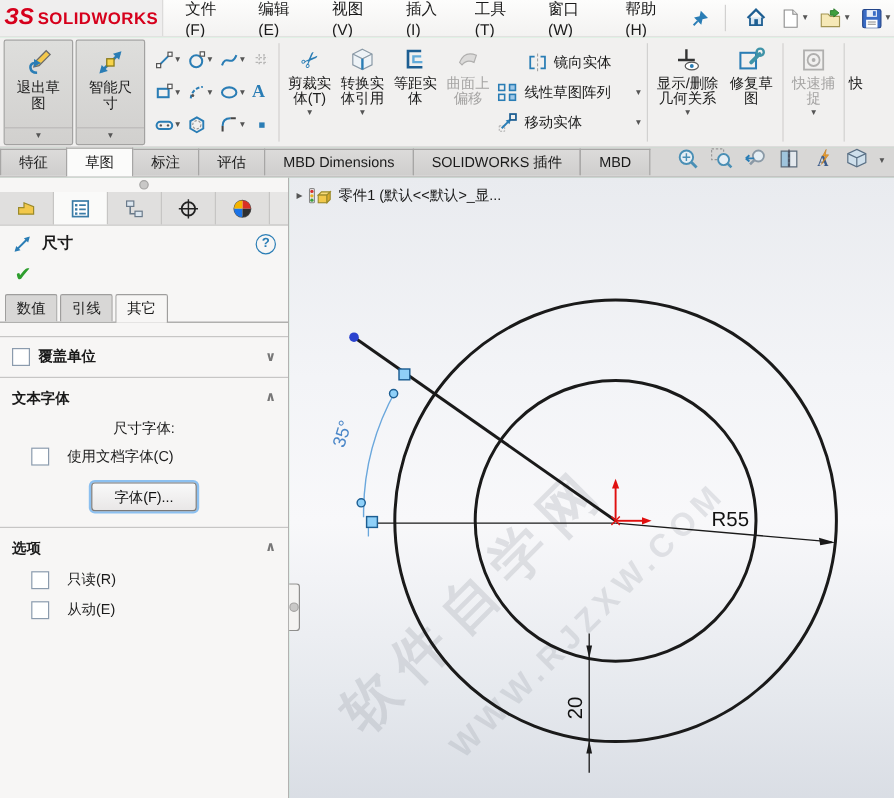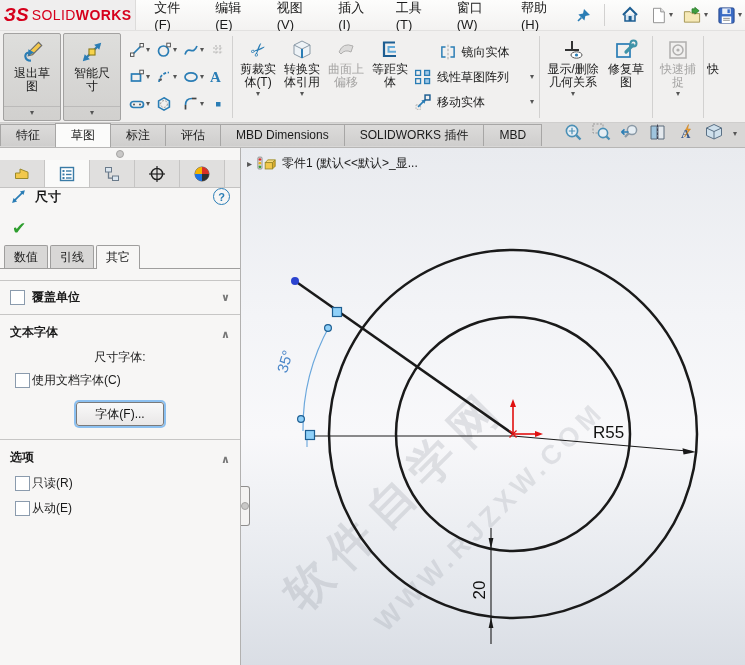--- a/index.html
+++ b/index.html
@@ -5,21 +5,21 @@
   html,body{margin:0;padding:0;}
   #app{position:relative;width:745px;height:665px;overflow:hidden;background:#86efac;
        font-family:"Liberation Sans","DejaVu Sans",sans-serif;font-size:12px;color:#1a1a1a;
        -webkit-font-smoothing:antialiased;}
   
   .menubar{height:30px;display:flex;align-items:center;background:linear-gradient(#fdfdfc,#f3f2f1);
            border-bottom:1px solid #e2e1e0;}
   .logo{width:156px;height:30px;display:flex;align-items:center;justify-content:center;
         background:#efeeee;border-right:1px solid #dcdbda;white-space:nowrap;}
   .logo-3s{font-style:italic;font-weight:bold;font-size:19px;color:#d6001c;margin-right:3px;}
-  .logo-solid{font-weight:normal;font-size:14px;color:#d6001c;letter-spacing:.4px;text-align:right;}
+  .logo-solid{font-weight:bold;font-size:14px;color:#d6001c;letter-spacing:.4px;text-align:right;}
   .logo-works{font-weight:bold;font-size:14px;color:#d6001c;letter-spacing:.4px;}
   .menus{display:flex;gap:27px;margin-left:18px;font-size:13px;}
   .menu-item{cursor:default;}
   .pin{margin-left:20px;display:flex;align-items:center;}
   .qsep{width:1px;height:22px;background:#d2d1d0;margin:0 12px;}
   .qicons{display:flex;align-items:center;gap:3px;}
   .qbtn{display:flex;align-items:center;gap:2px;padding:2px 3px;}
   .caret{font-size:8px;color:#555;line-height:1;}
   
   .ribbon{height:88px;display:flex;align-items:stretch;background:#f1f0ef;
@@ -53,36 +53,36 @@
   .headsup{margin-left:auto;display:flex;align-items:center;gap:9px;padding:0 8px 3px 0;}
   
   .main{display:flex;height:522px;position:relative;}
   .panel{width:240px;background:#f7f6f5;border-right:1px solid #b2b1b0;display:flex;flex-direction:column;}
   .grip{height:12px;display:flex;align-items:center;justify-content:center;}
   .grip .dot,.splitter .dot{width:6px;height:6px;border-radius:50%;background:#c9c8c7;border:1px solid #a5a4a3;}
   .pm-tabs{height:27px;display:flex;background:#e7e6e5;border-bottom:1px solid #c4c3c2;}
   .pm-tab{width:44px;display:flex;align-items:center;justify-content:center;background:#e0dfde;
           border-right:1px solid #c6c5c4;}
   .pm-tab.active{background:#fafaf9;}
-  .pm-header{height:30px;display:flex;align-items:flex-start;gap:8px;padding:0 10px;font-size:13px;font-weight:bold;}
+  .pm-header{height:30px;display:flex;align-items:center;gap:8px;padding:0 10px;font-size:13px;font-weight:bold;}
   .help{margin-left:auto;width:15px;height:15px;border:1px solid #2a7db5;border-radius:50%;color:#2a7db5;
         font-size:11px;font-weight:bold;display:flex;align-items:center;justify-content:center;}
   .pm-ok{height:25px;padding-left:12px;font-size:17px;font-weight:bold;color:#2e9e2e;line-height:22px;}
   .pm-subtabs{display:flex;padding-left:4px;height:23px;border-bottom:1px solid #9f9e9d;margin-top:2px;}
   .pm-subtab{padding:0 9px;height:22px;line-height:22px;background:#d8d7d6;border:1px solid #9f9e9d;
              border-bottom:none;margin-right:2px;border-radius:2px 2px 0 0;}
   .pm-subtab.active{background:#f7f6f5;height:23px;position:relative;z-index:2;}
   .spacer10{height:11px;}
   .row-collapse{display:flex;align-items:center;gap:7px;padding:8px 10px;border-top:1px solid #c7c6c5;
                 border-bottom:1px solid #c7c6c5;font-weight:bold;}
   .chev{margin-left:auto;color:#777;font-size:11px;}
   .cb{width:13px;height:13px;background:#fff;border:1px solid #8b9bad;display:inline-block;flex:none;}
-  .sec-head{display:flex;align-items:flex-end;padding:9px 10px 5px;font-weight:bold;}
+  .sec-head{display:flex;align-items:flex-start;padding:9px 10px 5px;font-weight:bold;}
   .lbl{padding:3px 10px 2px;text-align:center;}
-  .chk-row{display:flex;align-items:center;gap:2px;padding:4px 15px;}
+  .chk-row{display:flex;align-items:center;gap:15px;padding:4px 26px;}
   .btn-row{display:flex;justify-content:center;padding:9px 0 13px;border-bottom:1px solid #c7c6c5;}
   .font-btn{min-width:88px;height:24px;font-size:12px;font-family:inherit;color:#111;
             background:linear-gradient(#f9f9f9,#e9e7e7);border:1px solid #7a7a7a;border-radius:3px;
             box-shadow:0 0 0 2px #8cc0f0;}
   
   .canvas{flex:1;position:relative;overflow:hidden;
           background:linear-gradient(180deg,#e9ebef 0%,#f3f4f7 32%,#f8f8fa 55%,#e6e9ee 82%,#d9dde4 100%);}
   .breadcrumb{position:absolute;top:7px;left:6px;display:flex;align-items:center;gap:5px;z-index:5;font-size:12px;}
   .bc-arrow{color:#555;font-size:10px;}
   .wm{position:absolute;transform-origin:0 0;transform:rotate(-45deg);white-space:nowrap;z-index:1;
@@ -278,38 +278,38 @@
         <svg width="22" height="22" viewBox="0 0 22 22">
             <path d="M11 2 L19 6 V15 L11 19 L3 15 V6 Z" fill="#eef3f7" stroke="#8a99a6"></path>
             <path d="M3 6 L11 10 L19 6" fill="none" stroke="#8a99a6"></path>
             <line x1="11" y1="10" x2="11" y2="19" stroke="#2a7db5" stroke-width="2"></line>
           </svg>
       </span>
       <span class="lb">转换实体引用</span>
       <span class="dd caret">▾</span>
     </div>
 
-    <div class="tool disabled">
-      <span class="icn">
-        <svg width="22" height="22" viewBox="0 0 22 22">
-            <path d="M4 13 Q8 3 18 7 L16 13 Q10 10 6 15 Z" fill="#dcdbda" stroke="#b0afae"></path>
-          </svg>
-      </span>
-      <span class="lb">曲面上偏移</span>
-    </div>
-
     <div class="tool">
       <span class="icn">
         <svg width="22" height="22" viewBox="0 0 22 22">
             <path d="M16 3.5 H5 V17 H17" fill="none" stroke="#1d5e92" stroke-width="2.2"></path>
             <path d="M16 8 H9.5 V12.8 H17" fill="none" stroke="#63abda" stroke-width="2"></path>
           </svg>
       </span>
       <span class="lb">等距实体</span>
       <span class="dd"></span>
+    </div>
+
+    <div class="tool disabled">
+      <span class="icn">
+        <svg width="22" height="22" viewBox="0 0 22 22">
+            <path d="M4 13 Q8 3 18 7 L16 13 Q10 10 6 15 Z" fill="#dcdbda" stroke="#b0afae"></path>
+          </svg>
+      </span>
+      <span class="lb">曲面上偏移</span>
     </div>
 
     <div class="stackcol">
       <div class="srow">
         <svg width="18" height="18" viewBox="0 0 22 22">
             <line x1="11" y1="2" x2="11" y2="20" stroke="#999" stroke-dasharray="3 2"></line>
             <path d="M8 5 H3.5 V17 H8" fill="none" stroke="#2a7db5" stroke-width="1.8"></path>
             <path d="M14 5 H18.5 V17 H14" fill="none" stroke="#2a7db5" stroke-width="1.8"></path>
           </svg>
         <span>镜向实体</span>

